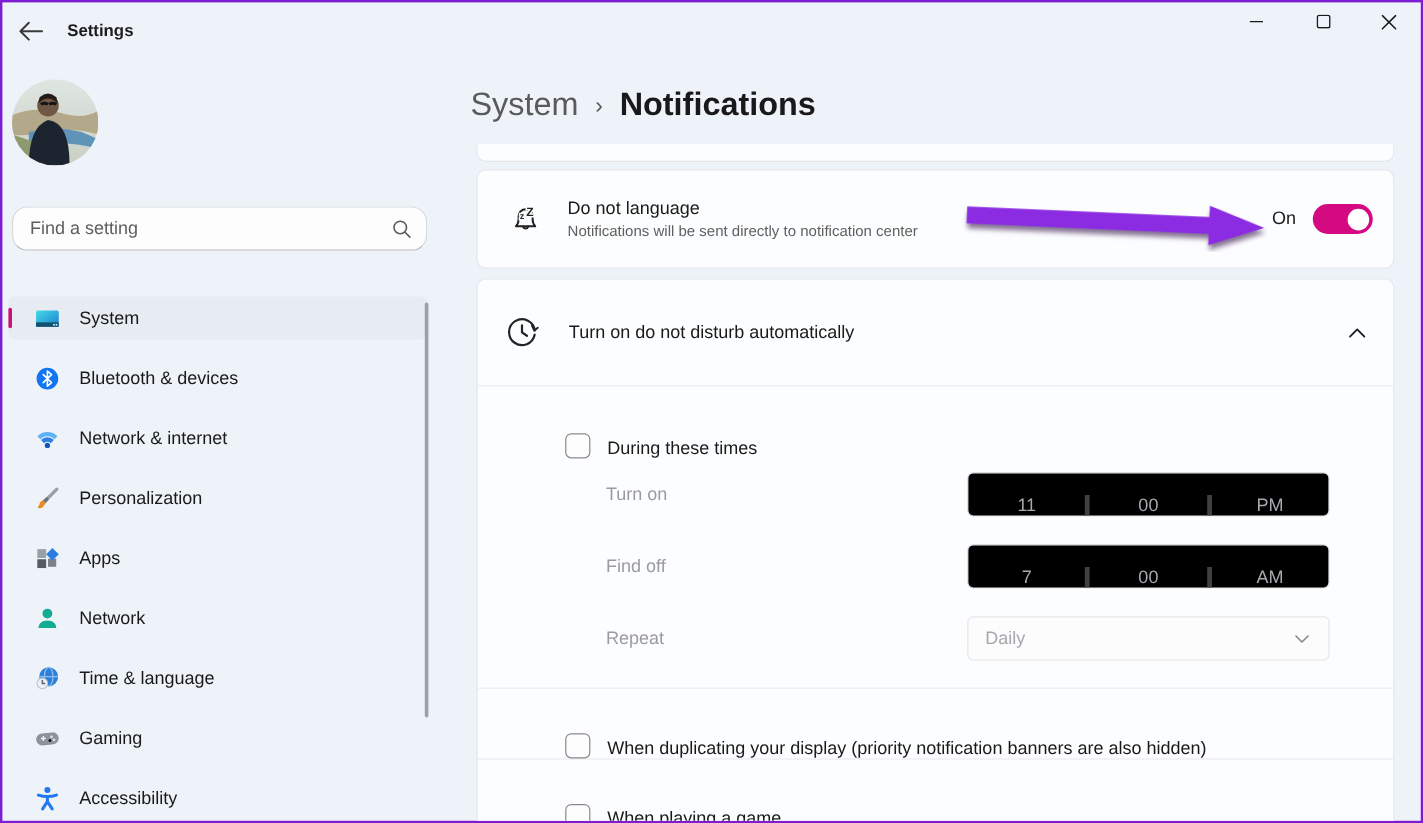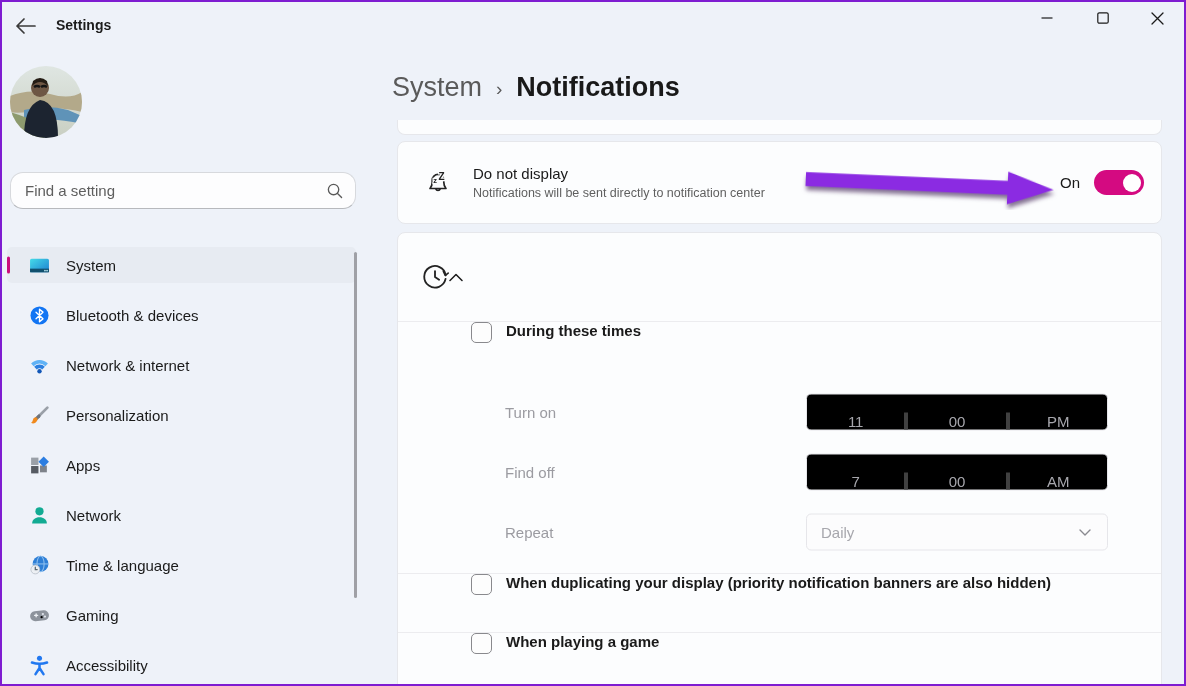--- a/index.html
+++ b/index.html
@@ -63,21 +63,21 @@
   .dnd-sub { font-size:12.5px; color:#5f5f5f; margin-top:4px; }
   .dnd-right { margin-left:auto; display:flex; align-items:center; }
   .toggle-label { font-size:15px; color:#1a1a1a; margin-right:14px;text-align:center; }
   .toggle { position:relative; width:50px; height:25px; border-radius:13px; background:#d40a81; cursor:pointer; }
   .toggle .knob { position:absolute; right:3.5px; top:3.5px; width:18px; height:18px; border-radius:50%; background:#ffffff; }
 
   .auto-card { position:absolute; left:25px; width:765px; top:182px; height:460px; overflow:hidden; }
   .auto-header { height:88px; display:flex; align-items:center; padding:0 23px 0 23px; cursor:pointer; }
   .auto-header .title { font-size:15px; color:#1a1a1a; margin-left:25px; flex:1; }
   .divider { height:1px; background:#ececef; }
-  .row-check { height:60px; display:flex; align-items:flex-start; padding-left:73px;font-weight:bold; }
+  .row-check { height:60px; display:flex; align-items:flex-end; padding-left:73px; }
   .row-check.tall { height:58px; }
   .checkbox {
     width:21px; height:21px; border:1px solid #89898d; border-radius:5px;
     background:#fdfdfd; flex:0 0 auto; cursor:pointer;
   }
   .row-check .lbl { margin-left:14px; font-size:15px; color:#1a1a1a; }
   .row-field { position:relative; height:60px; }
   .row-field .flabel { position:absolute; left:107px; top:50%; transform:translateY(-50%); font-size:15px; color:#9b9ba1; }
   .time-picker {
     position:absolute; right:53px; top:50%; transform:translateY(-50%);
@@ -281,39 +281,40 @@
     <div class="card-strip"></div>
 
     <div class="card dnd-card">
       <svg width="30" height="30" viewBox="0 0 30 30">
         <path d="M21.5 20.5 H7 C8.6 18.8 9.2 17 9.2 14.2 V12.2 A5.8 5.8 0 0 1 15 6.4 A5.8 5.8 0 0 1 20.8 12.2 V14.2 C20.8 17 21.4 18.8 23 20.5 Z" stroke="#232323" stroke-width="1.7" fill="none" stroke-linejoin="round"></path>
         <path d="M12.8 20.8 A2.3 2.3 0 0 0 17.2 20.8" stroke="#232323" stroke-width="1.7" fill="none" stroke-linecap="round"></path>
         <text x="10.2" y="14.6" font-size="7.5" font-weight="bold" fill="#232323" stroke="#fcfdfe" stroke-width="2.4" paint-order="stroke" font-family="Liberation Sans, sans-serif">z</text>
         <text x="15.6" y="11.8" font-size="10" font-weight="bold" fill="#232323" stroke="#fcfdfe" stroke-width="2.4" paint-order="stroke" font-family="Liberation Sans, sans-serif">Z</text>
       </svg>
       <div class="dnd-text">
-        <div class="dnd-title">Do not display</div>
+        <div class="dnd-title">Do not language</div>
         <div class="dnd-sub">Notifications will be sent directly to notification center</div>
       </div>
       <div class="dnd-right">
         <span class="toggle-label">On</span>
         <div class="toggle">
           <div class="knob"></div>
         </div>
       </div>
     </div>
 
     <div class="card auto-card">
 
       <div class="auto-header">
         <svg width="28" height="28" viewBox="0 0 26 26">
           <path d="M22.8 14.8 A10 10 0 1 1 22.9 11.4" stroke="#232323" stroke-width="1.7" fill="none" stroke-linecap="round"></path>
           <path d="M20.3 8.2 L22.9 11.4 L25 8.6" stroke="#232323" stroke-width="1.5" fill="none" stroke-linecap="round" stroke-linejoin="round" transform="rotate(14 22 10)"></path>
           <path d="M13 7.5 V13 L16.8 15.6" stroke="#232323" stroke-width="1.7" fill="none" stroke-linecap="round" stroke-linejoin="round"></path>
         </svg>
+        <span class="title">Turn on do not disturb automatically</span>
         <svg width="14" height="9" viewBox="0 0 14 9">
           <path d="M1 7.5 L7 1.5 L13 7.5" stroke="#1b1b1b" stroke-width="1.5" fill="none" stroke-linecap="round" stroke-linejoin="round"></path>
         </svg>
       </div>
 
       <div class="divider"></div>
 
       <div class="row-check">
         <div class="checkbox"></div>
         <span class="lbl">During these times</span>

